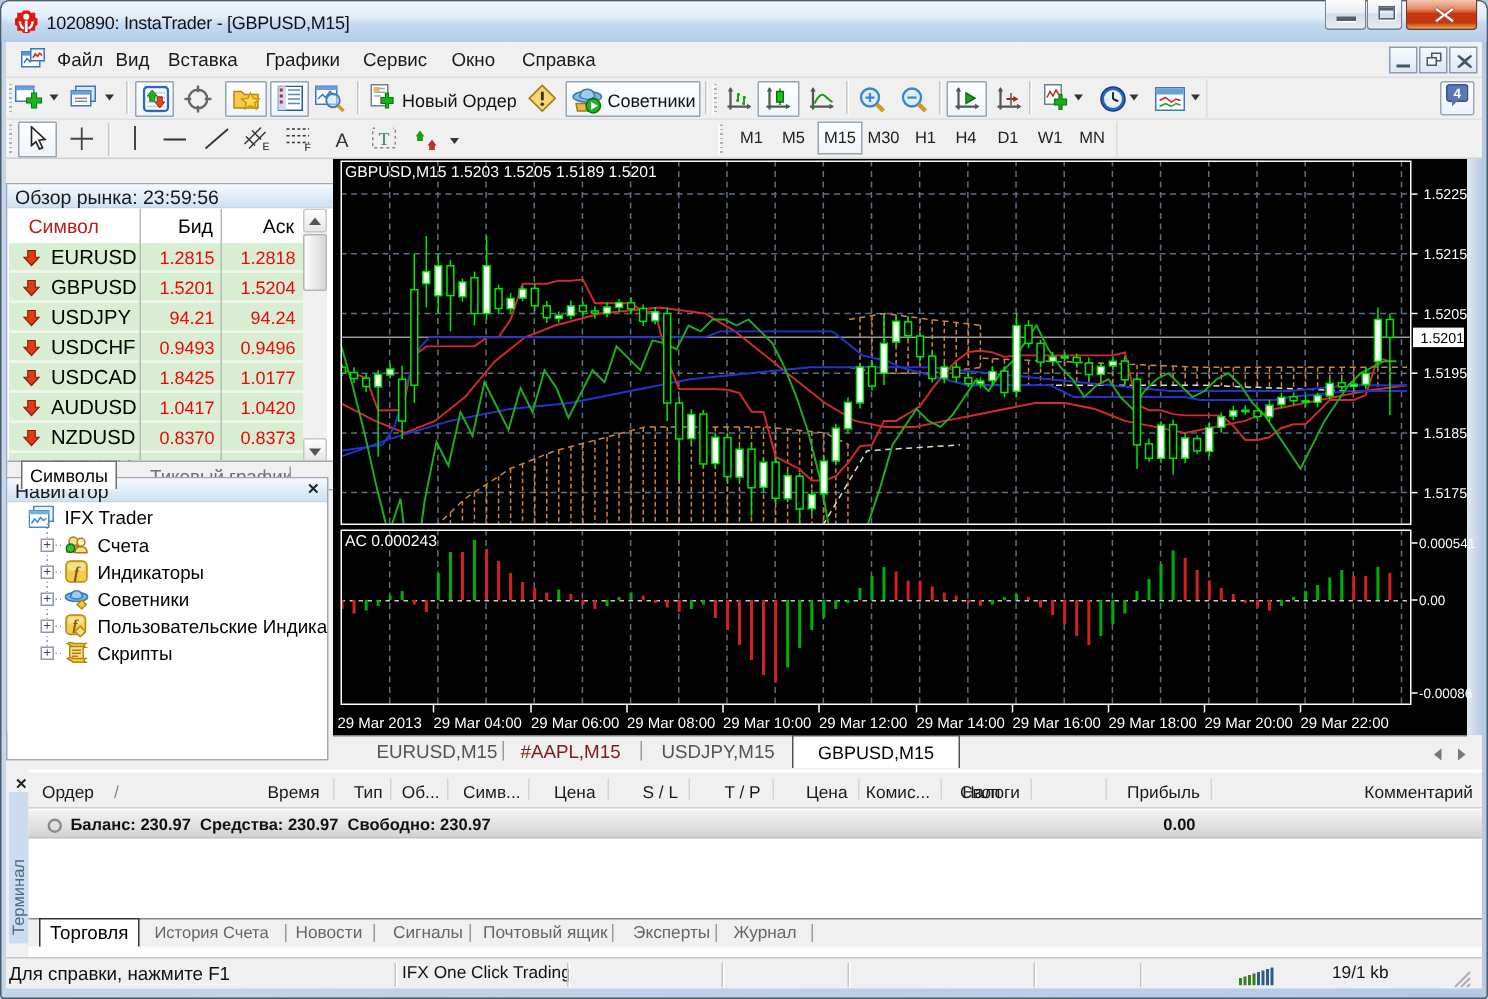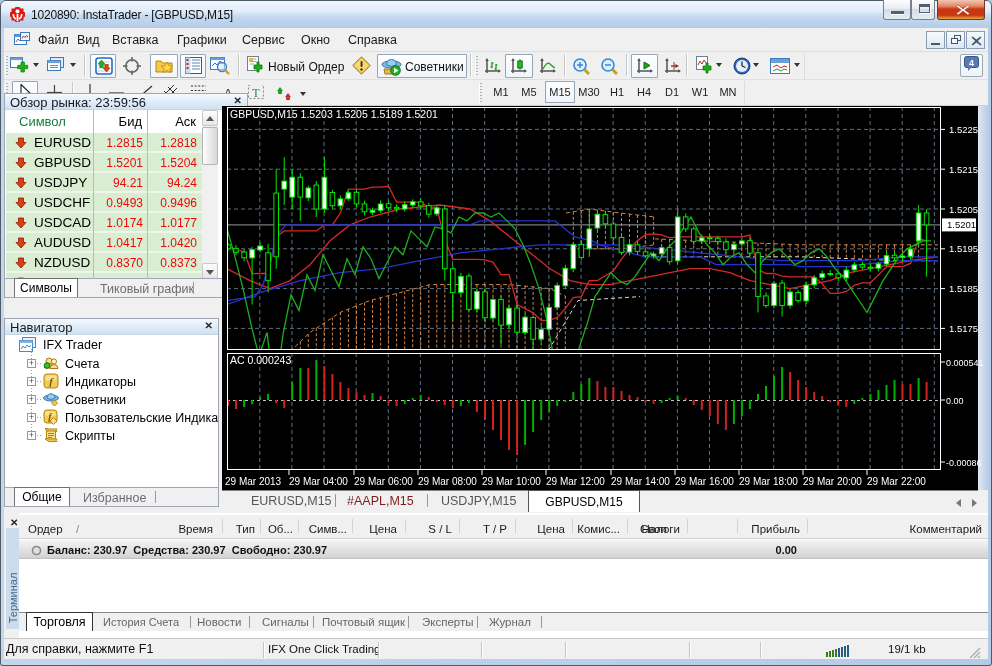--- a/index.html
+++ b/index.html
@@ -331,24 +331,24 @@
 <div class="tf" style="left:515px;top:81px">M5</div>
 <div class="tf" style="left:545px;top:81px;width:30px;background:linear-gradient(#fdfeff,#f0f5fa);border:1px solid #96a6b6;line-height:20px">M15</div>
 <div class="tf" style="left:575px;top:81px">M30</div>
 <div class="tf" style="left:603px;top:81px">H1</div>
 <div class="tf" style="left:630px;top:81px">H4</div>
 <div class="tf" style="left:658px;top:81px">D1</div>
 <div class="tf" style="left:686px;top:81px">W1</div>
 <div class="tf" style="left:714px;top:81px">MN</div>
 <div class="abs" style="left:744px;top:81px;width:1px;height:24px;background:#dcdcdc"></div>
 
-<div class="panel" style="left:4px;top:93px;width:244px;height:205px">
+<div class="panel" style="left:4px;top:122px;width:244px;height:205px">
     <div class="phead">Обзор рынка: 23:59:56<span class="x">✕</span></div>
     <div class="abs" style="left:0;top:16px;width:213px;height:169px;background:#fff;overflow:hidden">
-      <div class="abs" style="left:14px;top:4px;font-size:13px;color:#15803d">Символ</div>
+      <div class="abs" style="left:14px;top:4px;font-size:13px;color:#b91c1c">Символ</div>
       <div class="abs" style="left:75px;top:4px;width:62px;text-align:right;font-size:13px;color:#000">Бид</div>
       <div class="abs" style="left:129px;top:4px;width:62px;text-align:right;font-size:13px;color:#000">Аск</div>
       <div class="abs" style="left:88px;top:0;width:1px;height:169px;background:#b4bcb4;z-index:5"></div>
       <div class="abs" style="left:142px;top:0;width:1px;height:169px;background:#b4bcb4;z-index:5"></div>
       <div class="mwrow" style="top:23px">
         <svg class="arrdn" viewBox="0 0 12 12">
           <path d="M3.5 1 L8.5 1 L8.5 5.5 L11 5.5 L6 11 L1 5.5 L3.5 5.5 Z" fill="#e03c14" stroke="#8c1e08" stroke-width="0.8"></path>
         </svg>
         <span class="mwsym">EURUSD</span>
         <span class="mwb" style="left:75px;width:62px">1.2815</span>
@@ -376,21 +376,21 @@
         </svg>
         <span class="mwsym">USDCHF</span>
         <span class="mwb" style="left:75px;width:62px">0.9493</span>
         <span class="mwb" style="left:129px;width:62px">0.9496</span>
       </div>
       <div class="mwrow" style="top:103px">
         <svg class="arrdn" viewBox="0 0 12 12">
           <path d="M3.5 1 L8.5 1 L8.5 5.5 L11 5.5 L6 11 L1 5.5 L3.5 5.5 Z" fill="#e03c14" stroke="#8c1e08" stroke-width="0.8"></path>
         </svg>
         <span class="mwsym">USDCAD</span>
-        <span class="mwb" style="left:75px;width:62px">1.0174</span>
+        <span class="mwb" style="left:75px;width:62px">1.8425</span>
         <span class="mwb" style="left:129px;width:62px">1.0177</span>
       </div>
       <div class="mwrow" style="top:123px">
         <svg class="arrdn" viewBox="0 0 12 12">
           <path d="M3.5 1 L8.5 1 L8.5 5.5 L11 5.5 L6 11 L1 5.5 L3.5 5.5 Z" fill="#e03c14" stroke="#8c1e08" stroke-width="0.8"></path>
         </svg>
         <span class="mwsym">AUDUSD</span>
         <span class="mwb" style="left:75px;width:62px">1.0417</span>
         <span class="mwb" style="left:129px;width:62px">1.0420</span>
       </div>
@@ -478,25 +478,20 @@
         <path d="M2 2 Q4 0.8 6 2 L14 2 Q12 3.2 14 4.5 L6 4.5 Q4 3.2 2 2Z" fill="#f2cc50" stroke="#b8860b"></path>
         <rect x="3.5" y="4" width="9" height="8.5" fill="#f8e08a" stroke="#b8860b"></rect>
         <path d="M2 12 Q4 10.8 6 12 L14 12 Q12 13.2 14 14.5 L6 14.5 Q4 13.2 2 12Z" fill="#f2cc50" stroke="#b8860b"></path>
         <g stroke="#b08020">
           <line x1="5" y1="6.5" x2="11" y2="6.5"></line>
           <line x1="5" y1="8.5" x2="11" y2="8.5"></line>
           <line x1="5" y1="10.5" x2="9" y2="10.5"></line>
         </g>
       </svg>
       <div class="trow" style="left:60px;top:94px;white-space:nowrap">Скрипты</div>
-    </div>
-    <div class="tabs">
-      <div class="tab-act" style="left:9px;width:56px;padding-top:2px">Общие</div>
-      <div class="tab-in" style="left:78px">Избранное</div>
-      <div class="abs" style="left:150px;top:3px;width:1px;height:12px;background:#999"></div>
     </div>
   </div>
 
 <div class="abs" style="left:978px;top:106px;width:10px;height:384px;background:linear-gradient(90deg,#dfe8f2,#b8cde6)"></div>
 <svg width="770" height="384" viewBox="0 0 770 384" style="position:absolute;left:222px;top:106px">
     <rect x="0" y="0" width="756" height="384" fill="#000000"></rect>
     <defs>
       <clipPath id="mainclip">
         <rect x="6" y="2" width="712" height="241"></rect>
       </clipPath>

